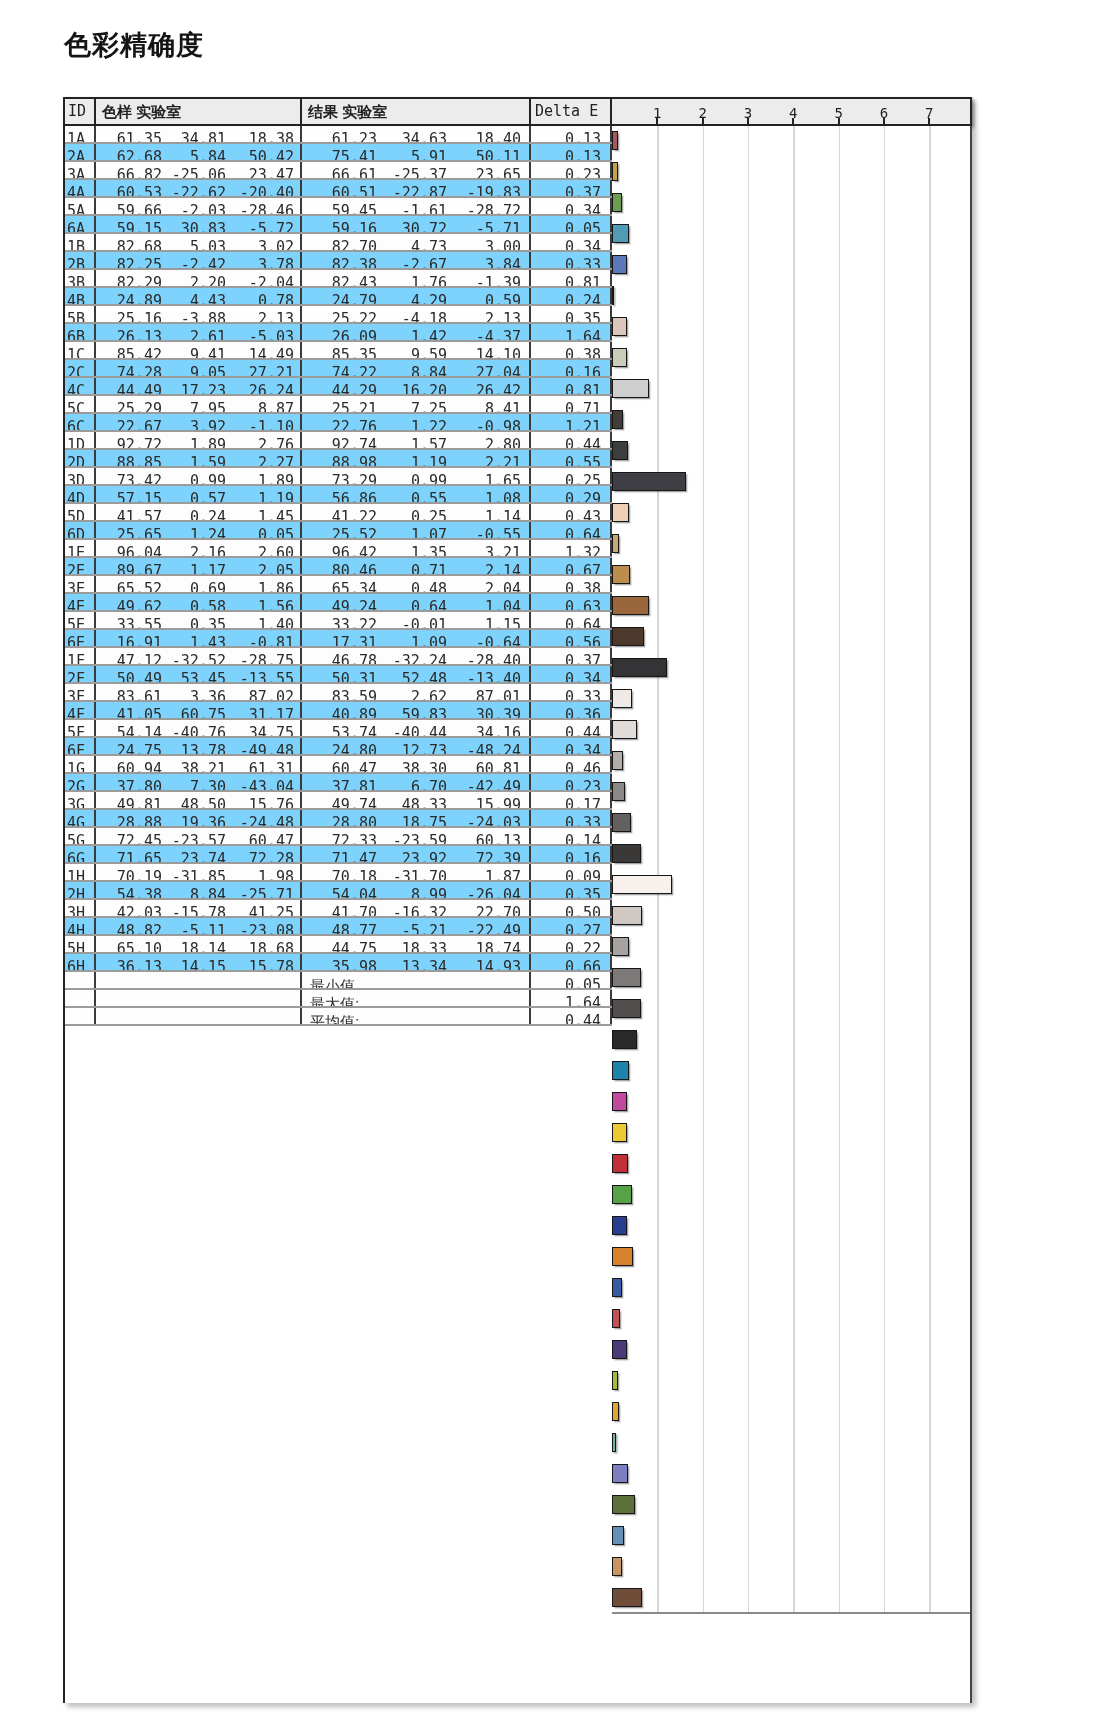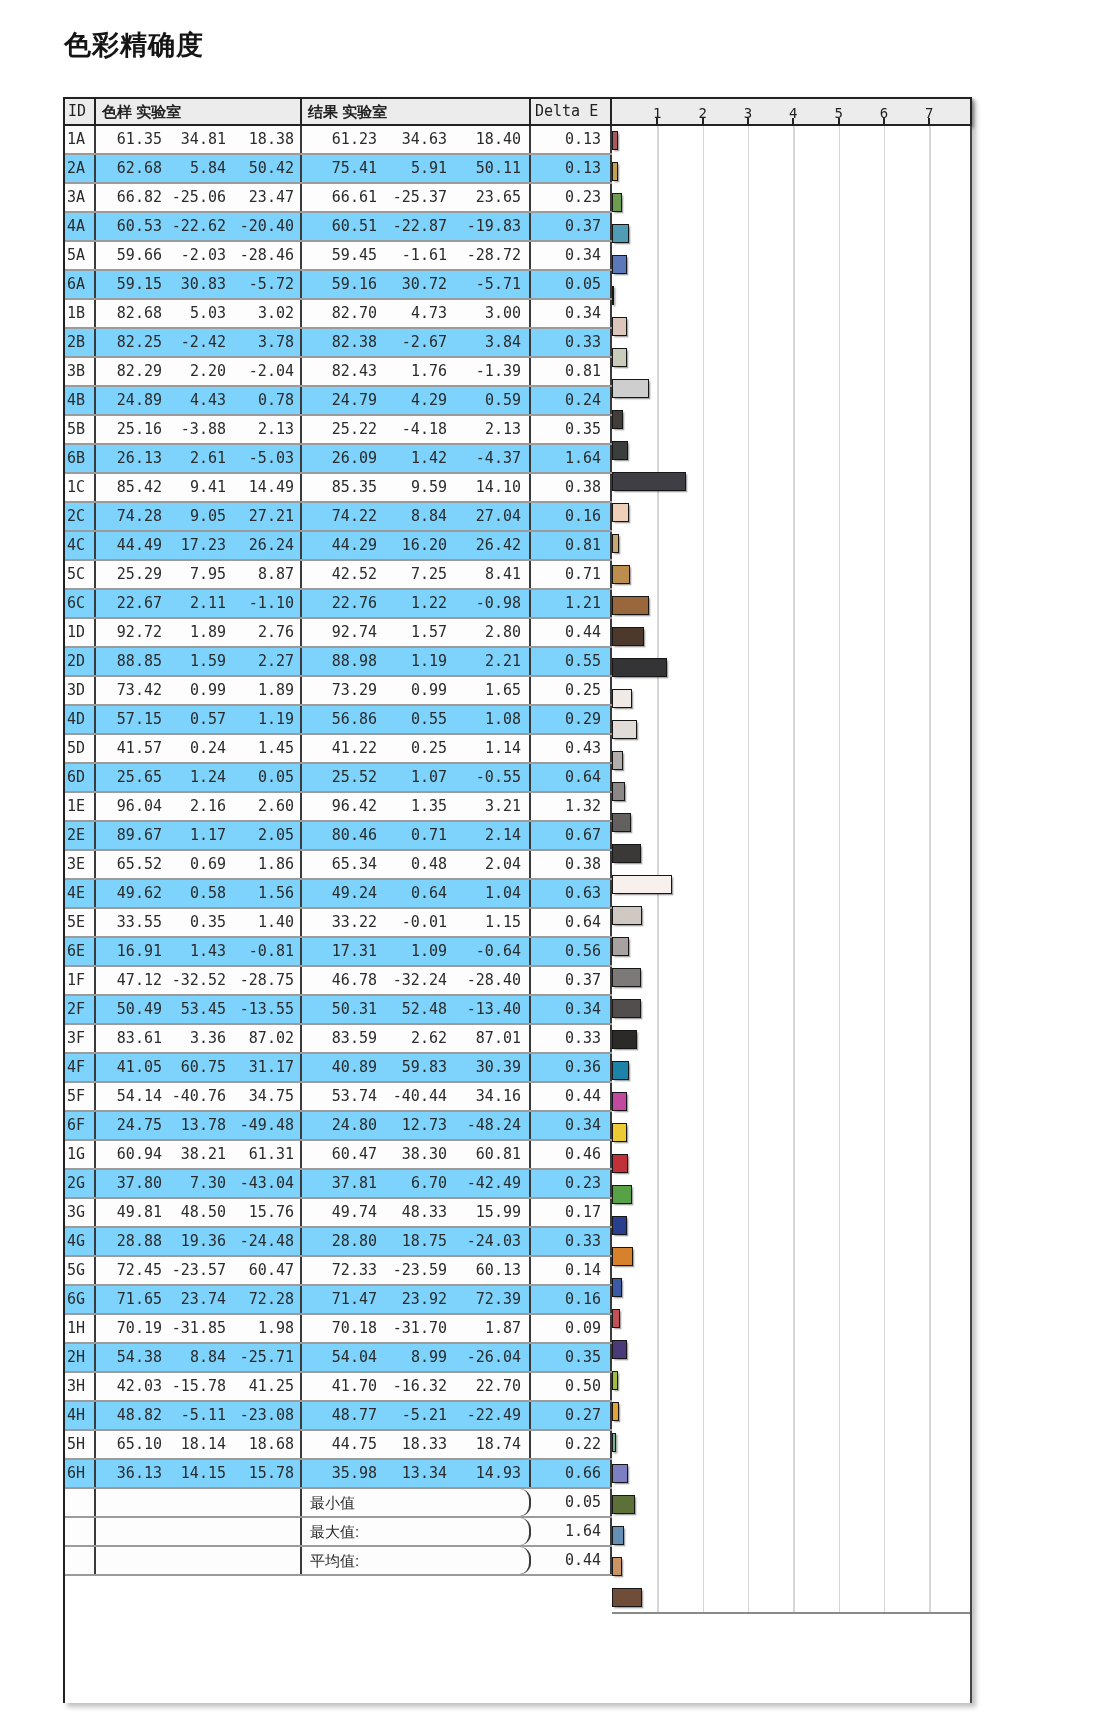--- a/index.html
+++ b/index.html
@@ -37,41 +37,41 @@
     position:absolute; top:2px; transform:translateX(-50%);
     font-size:14px; color:#222;
   }
   .tick-mark {
     position:absolute; bottom:0; width:2px; height:6px; background:#222;
     transform:translateX(-50%);
   }
   
   .body-wrap { display:flex; }
   .rows-col { width:549px; border-left:2px solid #222; }
-  .row { display:flex; height:29px; background:#fdfdfd; border-bottom:2px solid #9b9b9b; }
+  .row { display:flex; height:18px; background:#fdfdfd; border-bottom:2px solid #9b9b9b; }
   .row.alt { background:#7dd3fc; }
   .row.summary { background:#fdfdfd; }
   .cell {
     height:100%; border-right:2px solid #3a3a3a;
     font-size:15px; line-height:27px; white-space:nowrap; overflow:hidden; color:#2b2b2b;
   }
   .c-id { width:31px; padding-left:2px; }
   .c-sample { width:206px; padding:0 6px 0 4px; display:flex; justify-content:flex-end; }
   .c-result { width:229px; padding:0 8px 0 4px; display:flex; justify-content:flex-end; }
   .c-delta { width:81px; padding-right:9px; text-align:right; }
   .num { display:inline-block; text-align:right; }
   .c-sample .num:nth-child(1){ width:60px; }
   .c-sample .num:nth-child(2){ width:64px; }
   .c-sample .num:nth-child(3){ width:68px; }
   .c-result .num:nth-child(1){ width:66px; }
   .c-result .num:nth-child(2){ width:70px; }
   .c-result .num:nth-child(3){ width:74px; }
   .c-label {
     width:229px; padding-left:8px;
-    font-family:"Liberation Sans","DejaVu Sans",sans-serif; font-size:15px;border-radius:11px;
+    font-family:"Liberation Sans","DejaVu Sans",sans-serif; font-size:15px;
   }
   
   .chart-col { width:360px; border-right:2px solid #444; background:#ffffff; }
   .grid-area { position:relative; height:1488px; border-bottom:2px solid #8a8a8a; }
   .gridline { position:absolute; top:0; bottom:0; width:1.5px; background:#d6d6d6; }
   .bar {
     position:absolute; left:0; height:19px;
     border:1.5px solid #161616; box-shadow:1.5px 1.5px 1.5px rgba(0,0,0,0.35);
   }
   .footer-area { height:89px; background:#ffffff; }
@@ -336,32 +336,32 @@
   </div>
 
   <div class="row">
     <div class="cell c-id">5C</div>
     <div class="cell c-sample">
       <span class="num">25.29</span>
               <span class="num">7.95</span>
               <span class="num">8.87</span>
     </div>
     <div class="cell c-result">
-      <span class="num">42.52</span>
+      <span class="num">25.21</span>
               <span class="num">7.25</span>
               <span class="num">8.41</span>
     </div>
     <div class="cell c-delta">0.71</div>
   </div>
 
   <div class="row alt">
     <div class="cell c-id">6C</div>
     <div class="cell c-sample">
       <span class="num">22.67</span>
-              <span class="num">2.11</span>
+              <span class="num">3.92</span>
               <span class="num">-1.10</span>
     </div>
     <div class="cell c-result">
       <span class="num">22.76</span>
               <span class="num">1.22</span>
               <span class="num">-0.98</span>
     </div>
     <div class="cell c-delta">1.21</div>
   </div>
 

